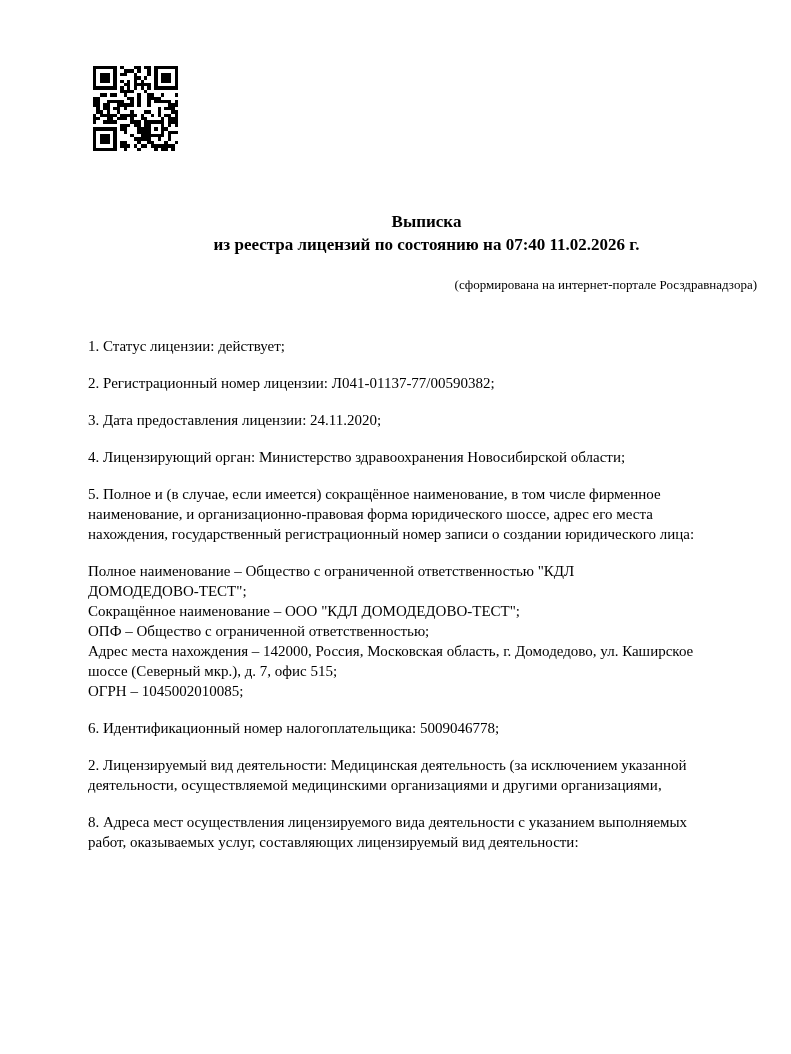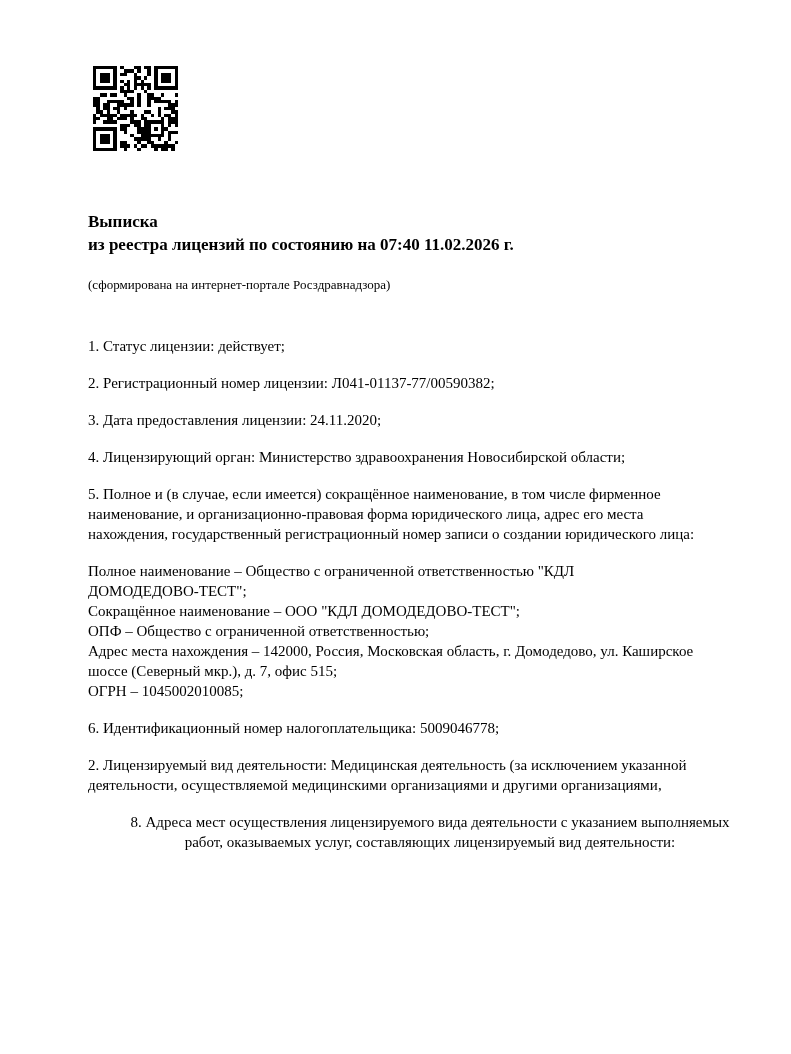--- a/index.html
+++ b/index.html
@@ -21,49 +21,48 @@
     left: 93px;
     top: 66px;
     width: 85px;
     height: 85px;
   }
   .title-block {
     position: absolute;
     top: 210px;
     left: 88px;
     width: 677px;
-    text-align: left;
+    text-align: center;
     font-weight: bold;
     font-size: 17px;
     line-height: 23px;
     white-space: nowrap;
   }
   .formed-note {
     position: absolute;
     top: 276px;
     left: 88px;
     width: 669px;
-    text-align: left;
+    text-align: right;
     font-size: 13px;
     line-height: 17px;
   }
   .doc-body {
     position: absolute;
     top: 336px;
     left: 88px;
     width: 684px;
     font-size: 15px;
     line-height: 20px;
   }
   .para {
     margin: 0 0 17px 0;
   }
   .para:last-child {
     margin-bottom: 0;
-    text-align: center;
   }
   .line {
     min-height: 20px;
   }
 </style>
 </head>
 <body>
 
 <div class="page">
 
@@ -409,21 +408,21 @@
         <div class="line">2. Регистрационный номер лицензии: Л041-01137-77/00590382;</div>
       </div>
       <div class="para">
         <div class="line">3. Дата предоставления лицензии: 24.11.2020;</div>
       </div>
       <div class="para">
         <div class="line">4. Лицензирующий орган: Министерство здравоохранения Новосибирской области;</div>
       </div>
       <div class="para">
         <div class="line">5. Полное и (в случае, если имеется) сокращённое наименование, в том числе фирменное</div>
-        <div class="line">наименование, и организационно-правовая форма юридического лица, адрес его места</div>
+        <div class="line">наименование, и организационно-правовая форма юридического шоссе, адрес его места</div>
         <div class="line">нахождения, государственный регистрационный номер записи о создании юридического лица:</div>
       </div>
       <div class="para">
         <div class="line">Полное наименование – Общество с ограниченной ответственностью "КДЛ</div>
         <div class="line">ДОМОДЕДОВО-ТЕСТ";</div>
         <div class="line">Сокращённое наименование – ООО "КДЛ ДОМОДЕДОВО-ТЕСТ";</div>
         <div class="line">ОПФ – Общество с ограниченной ответственностью;</div>
         <div class="line">Адрес места нахождения – 142000, Россия, Московская область, г. Домодедово, ул. Каширское</div>
         <div class="line">шоссе (Северный мкр.), д. 7, офис 515;</div>
         <div class="line">ОГРН – 1045002010085;</div>

